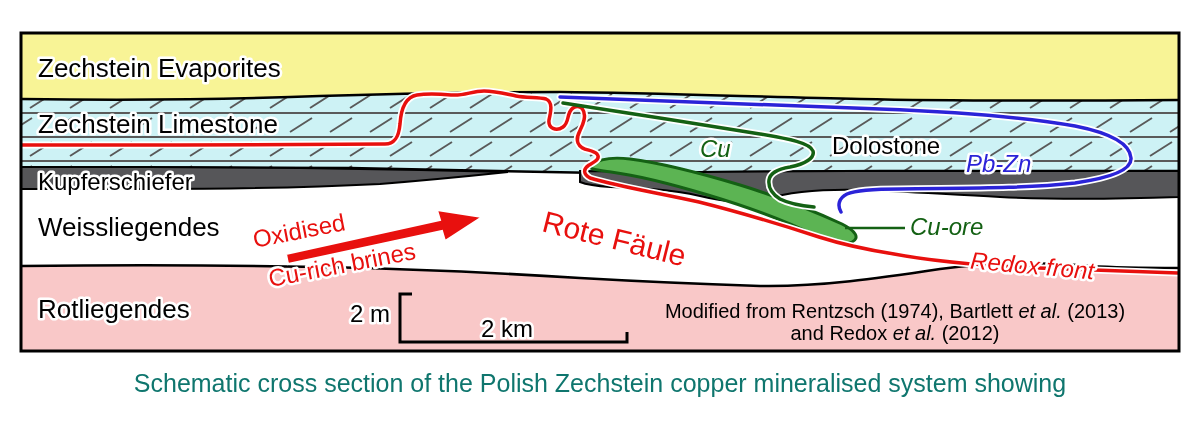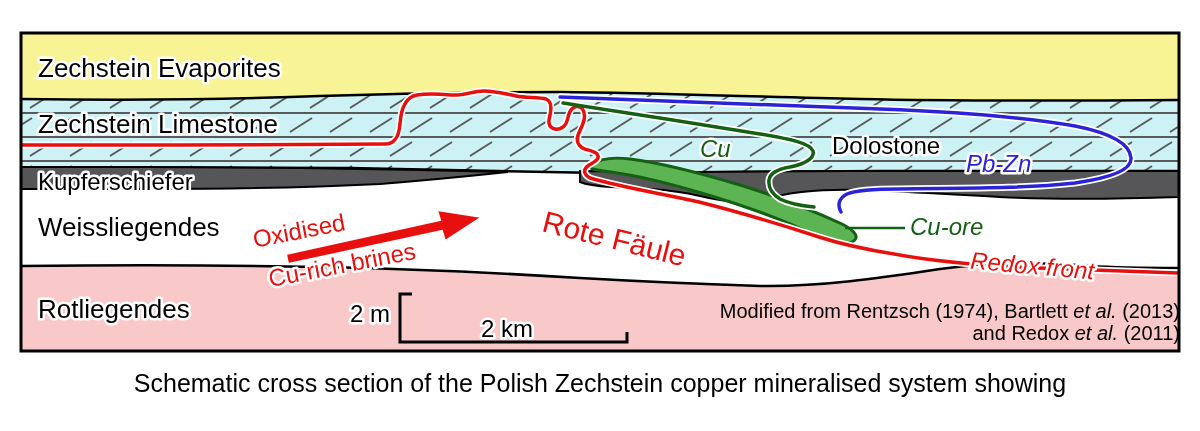--- a/index.html
+++ b/index.html
@@ -8,25 +8,25 @@
   svg{display:block;}
   svg text{font-family:"Liberation Sans",sans-serif;paint-order:stroke;stroke:#fff;
            stroke-width:5px;stroke-linejoin:round;}
   .layer-lbl{font-size:26px;fill:#000;}
   .lbl-24{font-size:24px;fill:#000;}
   .green-lbl{font-size:24px;font-style:italic;fill:#146114;}
   .blue-lbl{font-size:24px;font-style:italic;fill:#2b23d8;}
   .red-lbl{font-size:24px;fill:#e8100e;}
   .red-lbl-italic{font-size:24px;font-style:italic;fill:#e8100e;}
   .rote{font-size:30px;fill:#e8100e;}
-  .attribution{position:absolute;left:610px;top:284px;width:570px;text-align:right;
+  .attribution{position:absolute;left:610px;top:284px;width:570px;text-align:center;
                font-size:20px;line-height:22px;color:#000;}
   .attribution .etal{font-style:italic;}
   .caption{position:absolute;left:0;top:352px;width:1200px;text-align:center;
-           font-size:25px;line-height:31px;color:#000000;}
+           font-size:25px;line-height:31px;color:#0f766e;}
 </style>
 </head>
 <body>
 
 <div class="stage">
   <svg width="1200" height="345" viewBox="0 0 1200 345">
     <defs>
       <pattern id="hatch" width="80" height="48" patternUnits="userSpaceOnUse">
         <path d="M0,1 H80 M0,25 H80" stroke="#5a5a5a" stroke-width="2" fill="none"></path>
         <path d="M10,20 L32,6 M50,20 L72,6 M-10,44 L12,30 M30,44 L52,30 M70,44 L92,30" stroke="#5a5a5a" stroke-width="2" fill="none"></path>
@@ -85,19 +85,19 @@
     <text class="rote" x="614" y="233" text-anchor="middle" transform="rotate(14 614 224)">Rote Fäule</text>
     <text class="red-lbl" x="299" y="223" text-anchor="middle" transform="rotate(-11 299 215)">Oxidised</text>
     <text class="red-lbl" x="342" y="257" text-anchor="middle" transform="rotate(-11 342 249)">Cu-rich brines</text>
 
     <text class="lbl-24" x="390" y="306" text-anchor="end">2 m</text>
     <text class="lbl-24" x="507" y="321" text-anchor="middle">2 km</text>
   </svg>
 
   <div class="attribution">
     <div><span>Modified from Rentzsch (1974), Bartlett </span><span class="etal">et al.</span><span> (2013)</span></div>
-    <div><span>and Redox </span><span class="etal">et al.</span><span> (2011)</span></div>
+    <div><span>and Redox </span><span class="etal">et al.</span><span> (2012)</span></div>
   </div>
 
   <div class="caption">
     <div>Schematic cross section of the Polish Zechstein copper mineralised system showing</div>
   </div>
 </div>
 
 </body></html>

